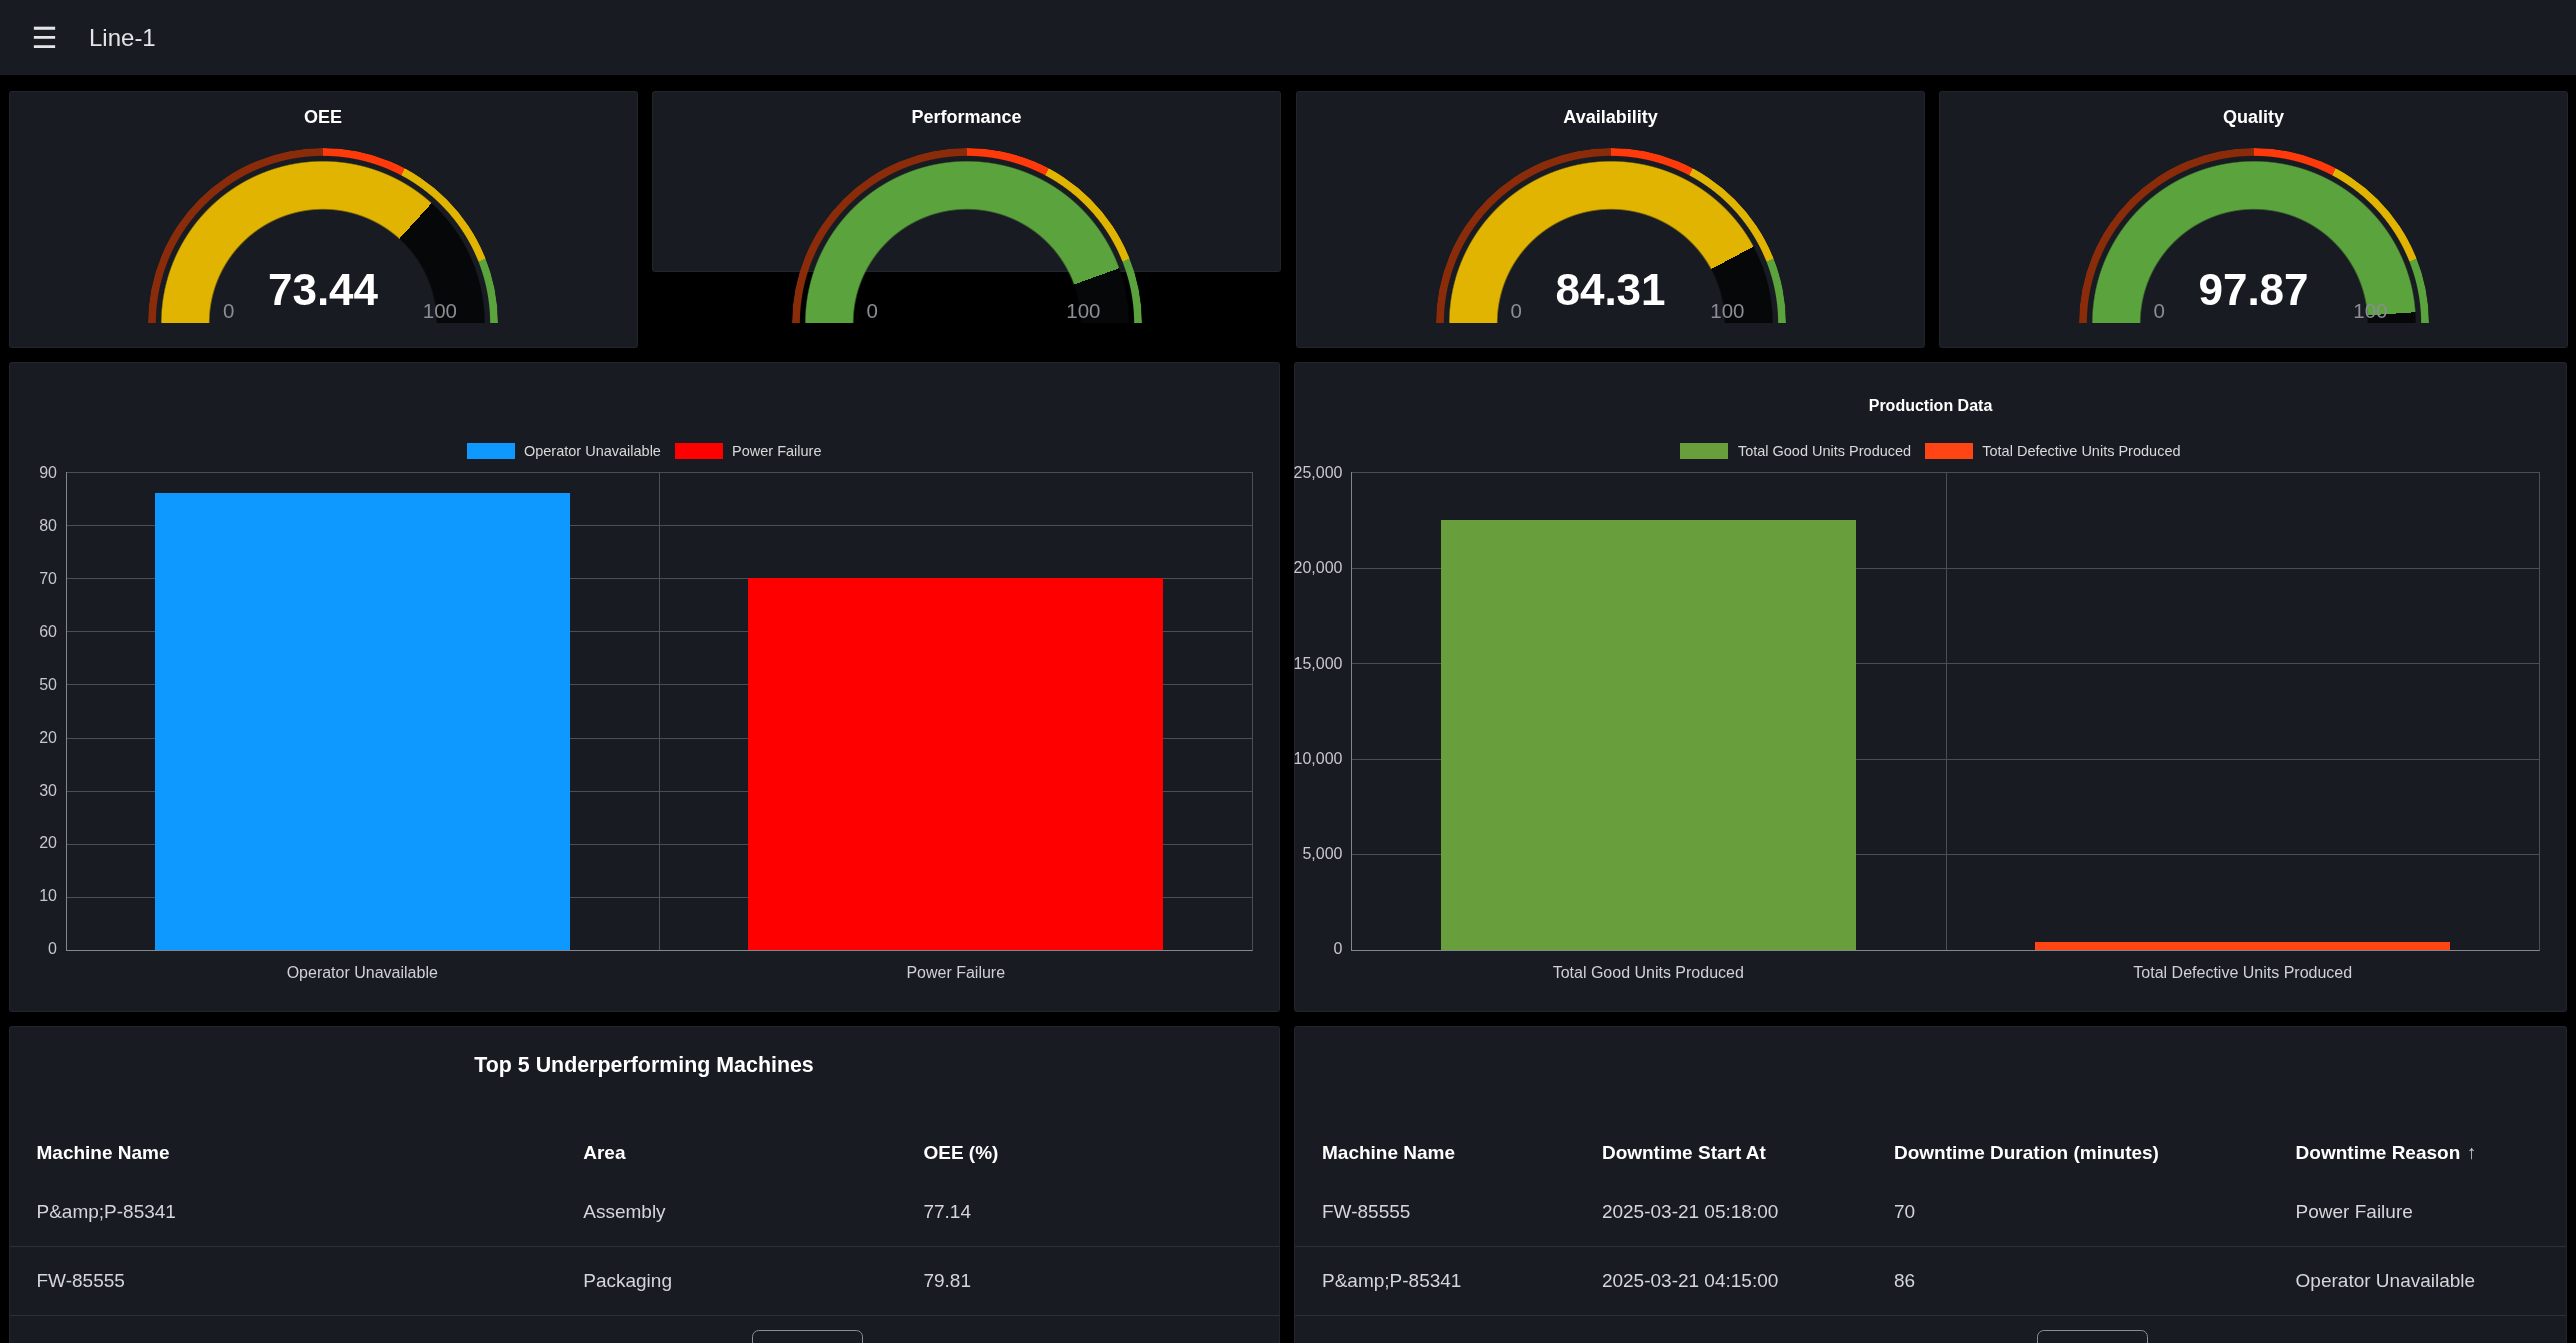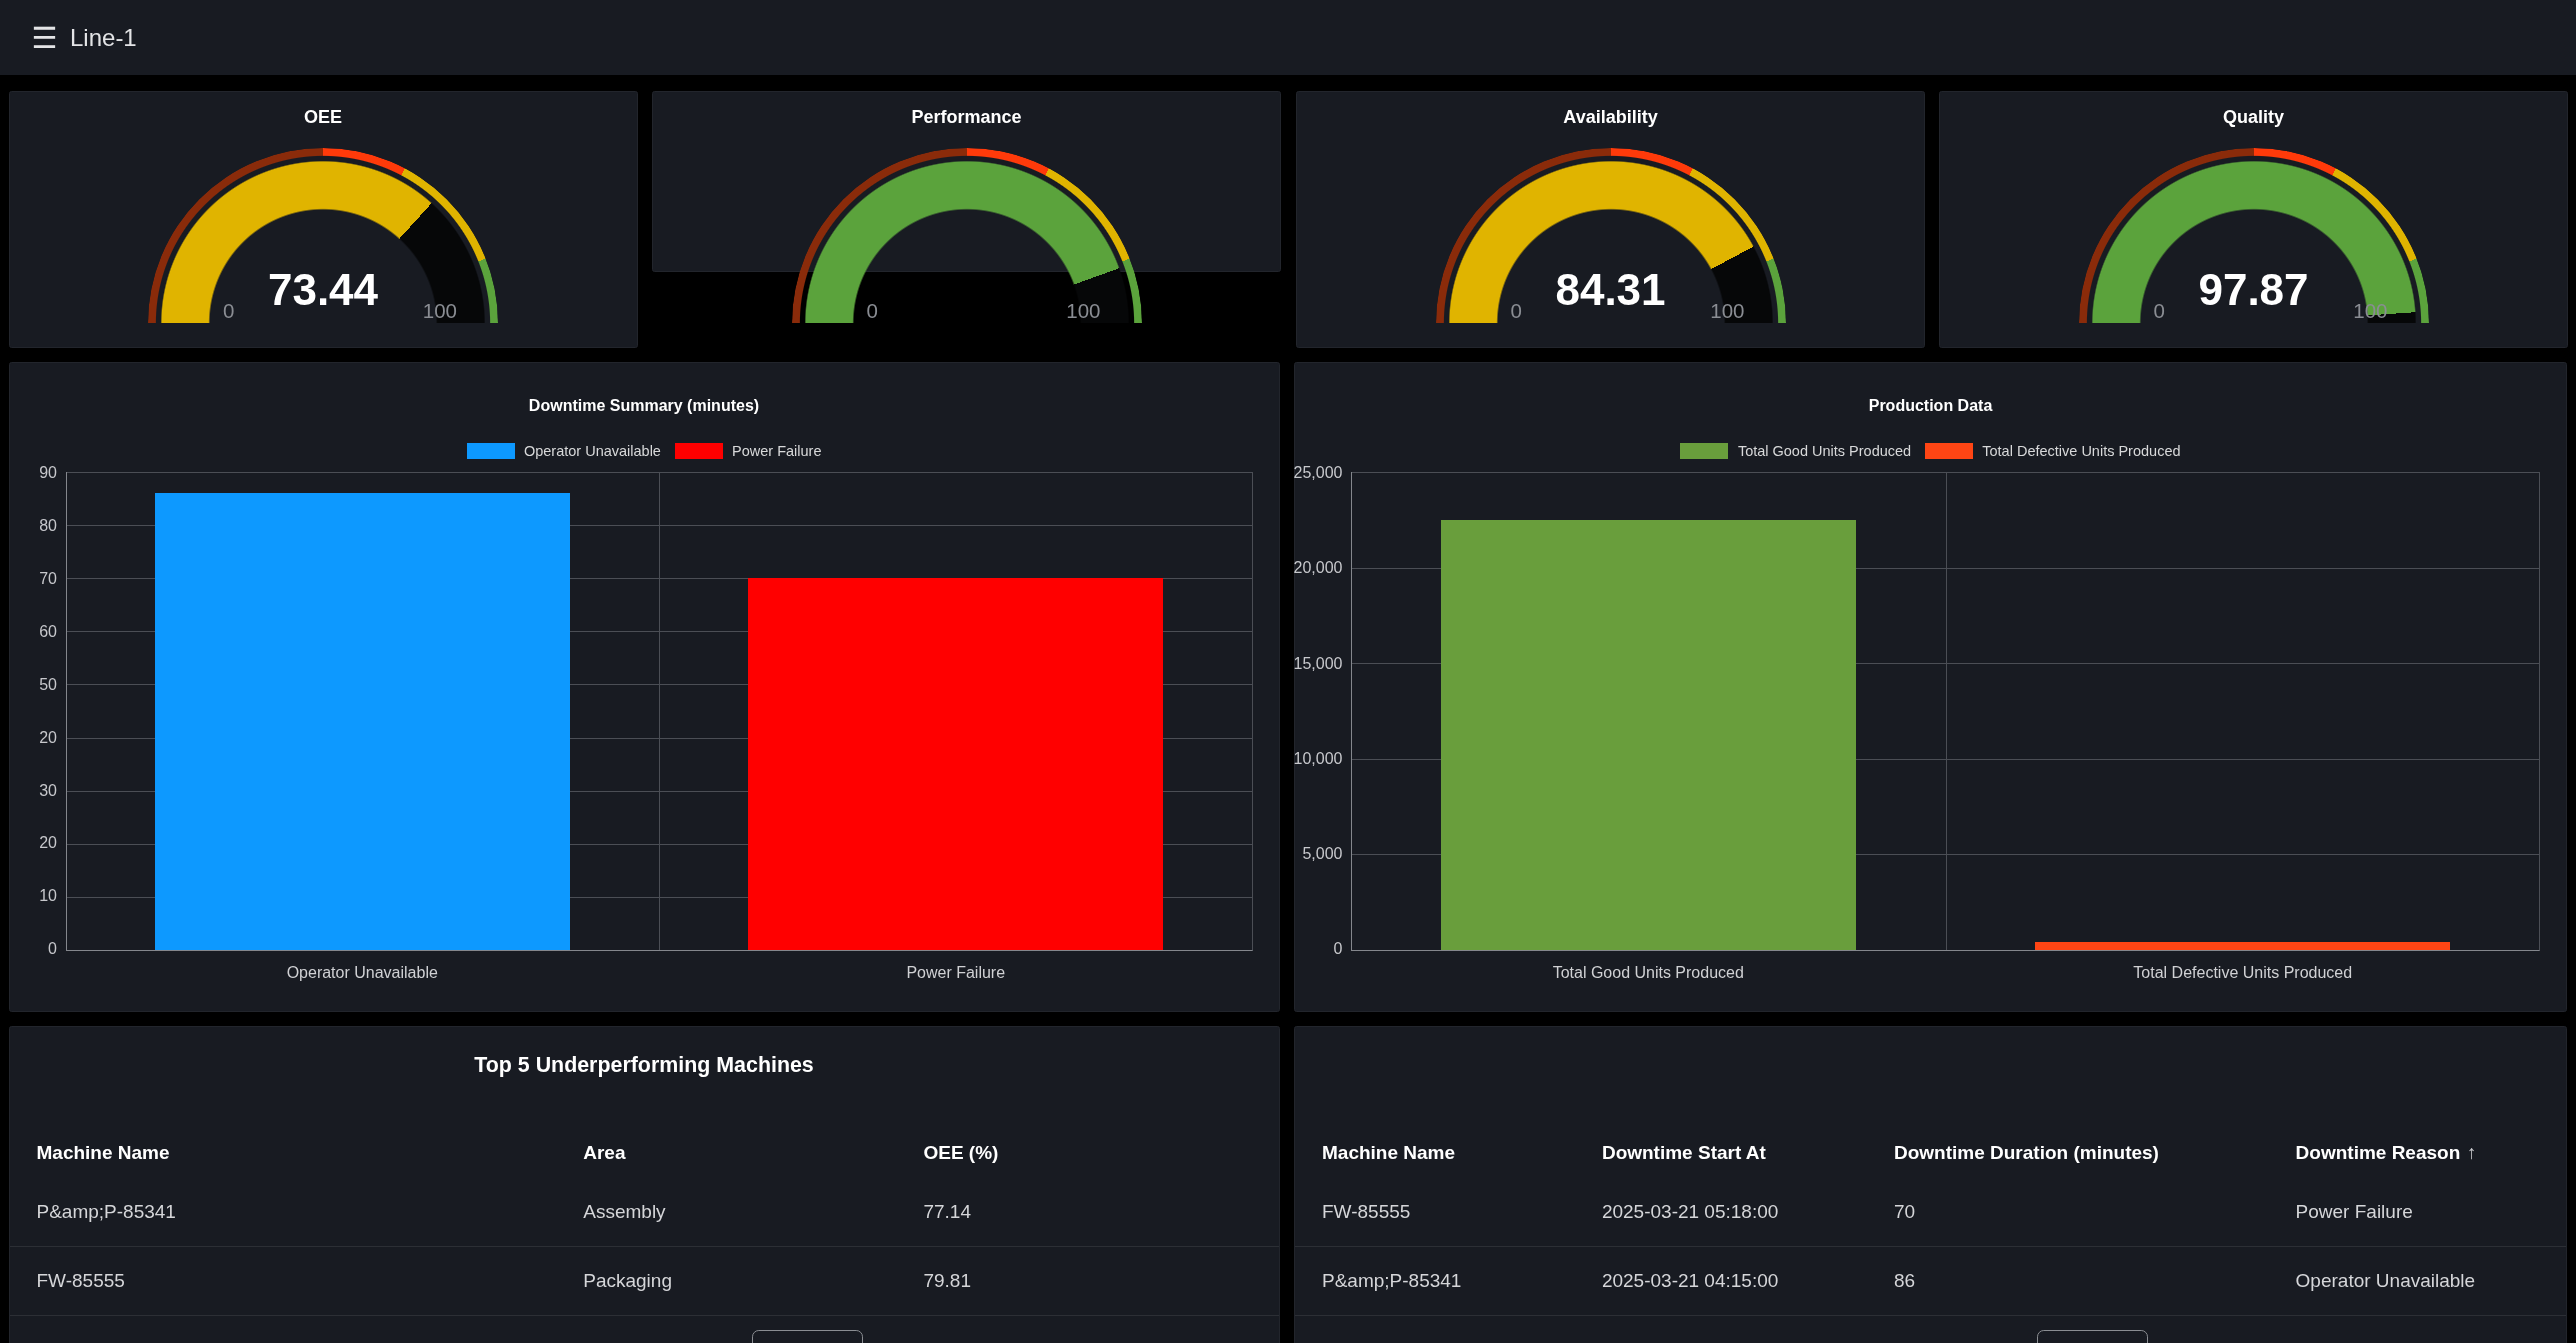--- a/index.html
+++ b/index.html
@@ -4,21 +4,21 @@
 <style>
   * { margin:0; padding:0; box-sizing:border-box; }
   html,body { width:2576px; height:1344px; background:#000; overflow:hidden;
               font-family:"Liberation Sans", sans-serif; color:#d8d9da; position:relative; }
 
   
   .nav { position:absolute; left:0; top:0; width:2576px; height:75px; background:#181b22;
          display:flex; align-items:center; }
   .menu-btn { width:51px; margin-left:19px; font-size:29px; color:#e3e4e6; cursor:pointer;
               display:flex; align-items:center; justify-content:center; }
-  .nav-title { font-size:24px; color:#e3e4e6; }
+  .nav-title { font-size:24px; color:#e3e4e6; margin-left:19px; }
 
   
   .panel { position:absolute; background:#181b22; border:0.9px solid #22252c; border-radius:2.6px; }
   .p-g0 { left:8.5px;   top:91px; width:629px; height:257px; }
   .p-g1 { left:652px;  top:91px; width:629px; height:181px; }
   .p-g2 { left:1296px; top:91px; width:629px; height:257px; }
   .p-g3 { left:1939px; top:91px; width:629px; height:257px; }
   .p-c0 { left:8.5px;   top:362px; width:1271px; height:650px; }
   .p-c1 { left:1294px; top:362px; width:1273px; height:650px; }
   .p-t0 { left:8.5px;   top:1026px; width:1271px; height:342px; }
@@ -118,21 +118,20 @@
   <div class="gauge">
     <div class="g-ring" style="background: conic-gradient(from 270deg, rgb(138, 43, 10) 0deg, rgb(138, 43, 10) 90deg, rgb(255, 58, 10) 90deg, rgb(255, 58, 10) 117.9deg, rgb(224, 180, 0) 117.9deg, rgb(224, 180, 0) 158.4deg, rgb(91, 163, 60) 158.4deg, rgb(91, 163, 60) 180deg, transparent 180deg, transparent 360deg);"></div>
     <div class="g-fill" style="background: conic-gradient(from 270deg, rgb(91, 163, 60) 0deg, rgb(91, 163, 60) 176.166deg, rgb(6, 7, 8) 176.166deg, rgb(6, 7, 8) 180deg, transparent 180deg, transparent 360deg);"></div>
     <div class="g-value">97.87</div>
     <div class="g-min">0</div>
     <div class="g-max">100</div>
   </div>
 </section>
 
 <section class="panel p-c0">
-  <div class="c-title">Downtime Summary (minutes)</div>
   <div class="legend">
     <span class="li">
       <span class="sw" style="background: rgb(13, 153, 255);"></span>
       <span>Operator Unavailable</span>
     </span>
     <span class="li">
       <span class="sw" style="background: rgb(255, 0, 0);"></span>
       <span>Power Failure</span>
     </span>
   </div>

